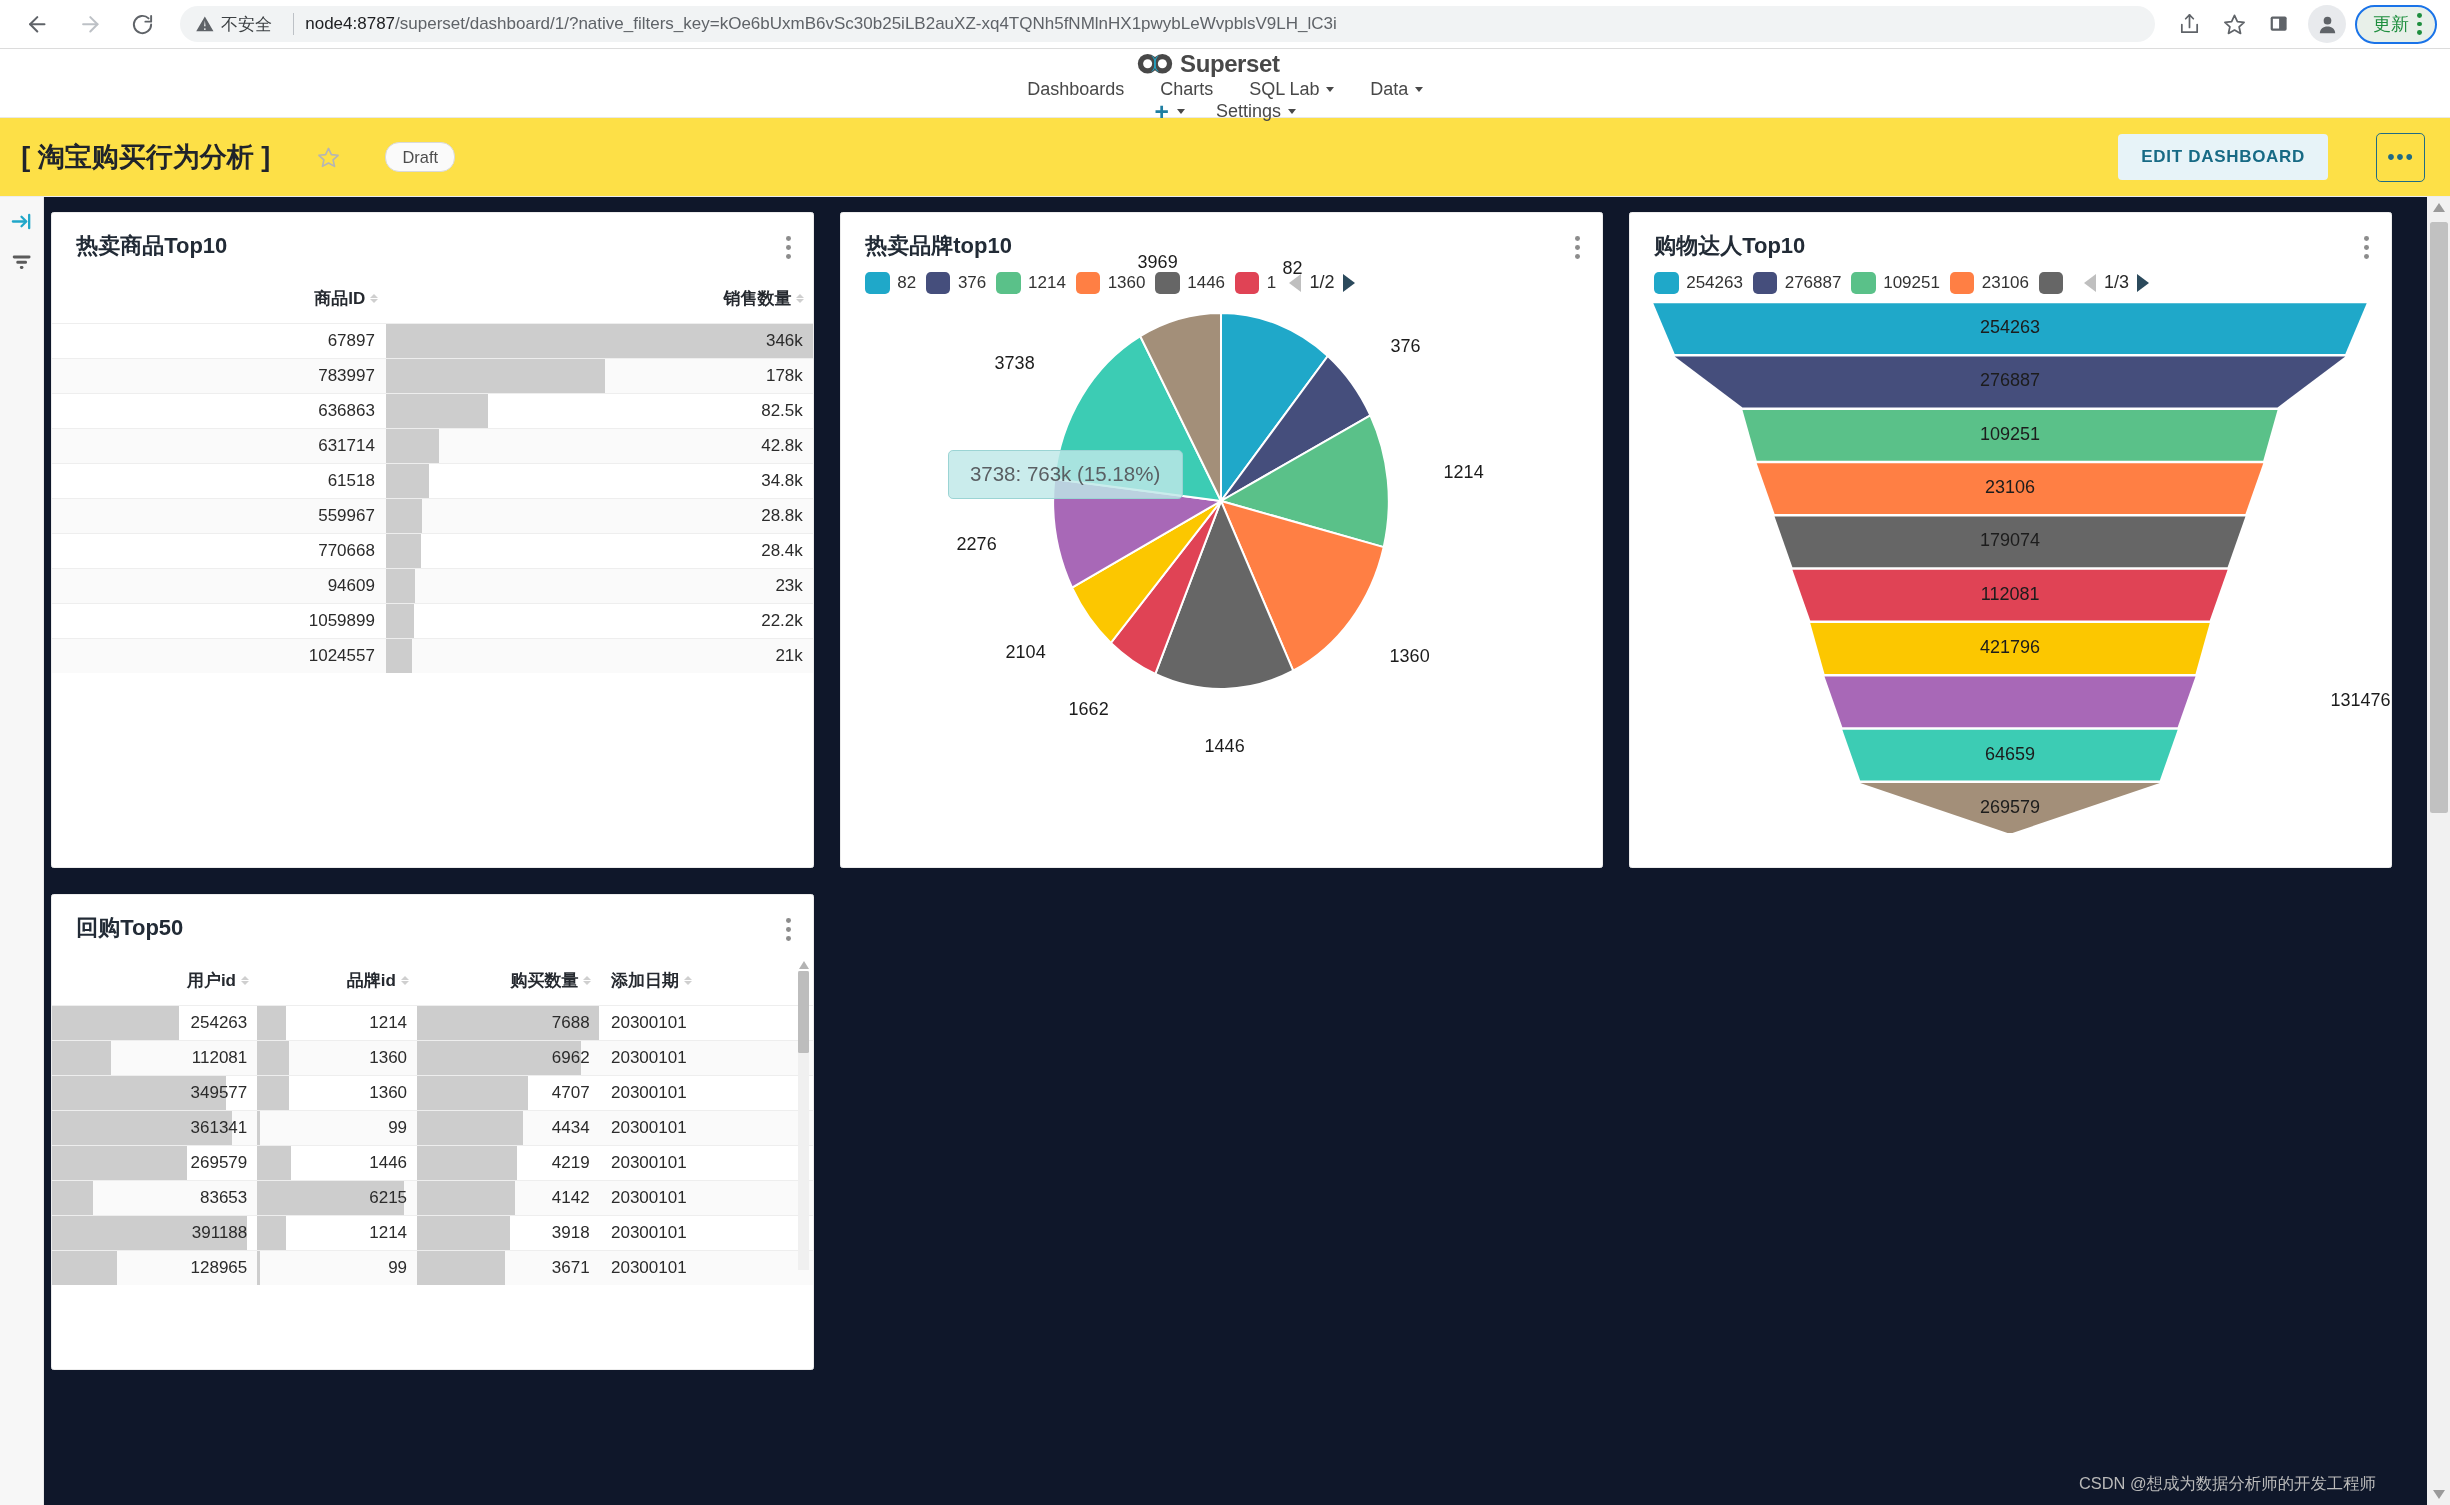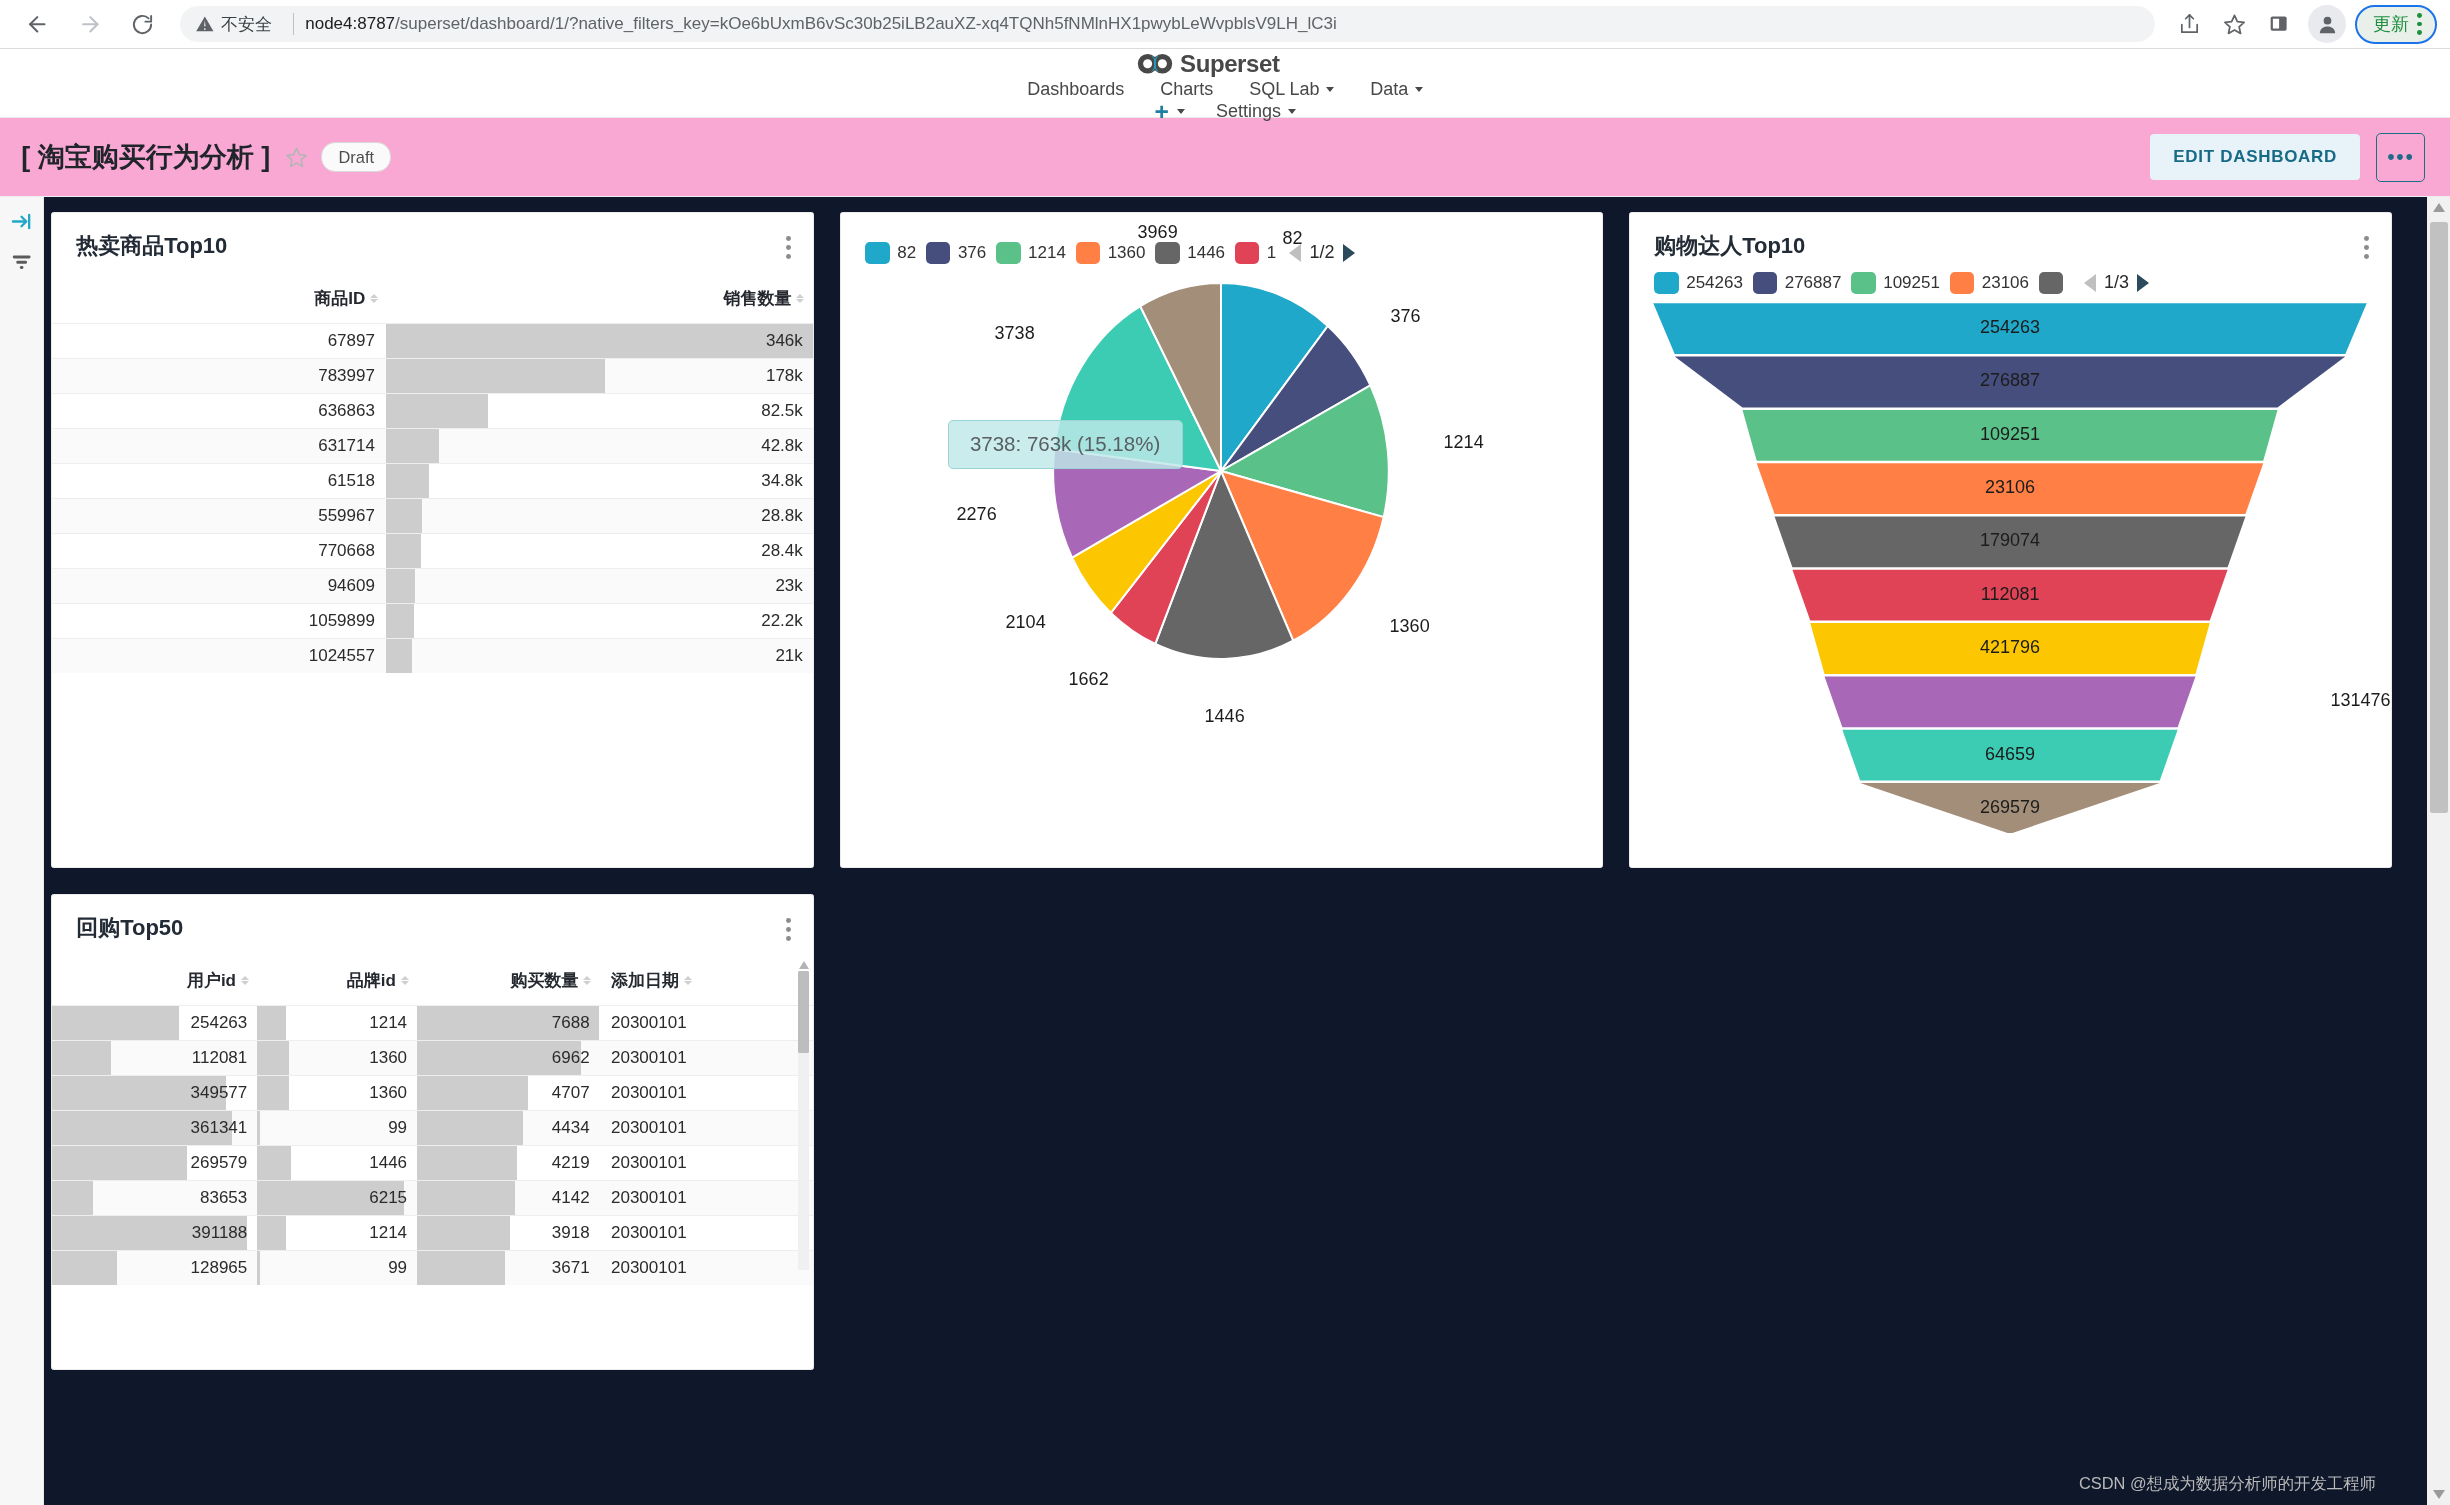--- a/index.html
+++ b/index.html
@@ -104,24 +104,25 @@
     display: inline-block;
   }
   .nav-spacer { flex: 1 1 auto; }
   .nav-right { display: flex; align-items: center; gap: 31px; }
   .plus-group { display: flex; align-items: center; gap: 8.2px; }
   .plus-icon { font-size: 24.6px; color: #1f7ea1; font-weight: bold; line-height: 1; }
 
   
   .dash-header {
     height: 79px; width: 100%;
-    background: #f9a8d4;
+    background: #fde047;
     display: flex; align-items: center;
     padding: 0 24.6px 0 21.3px;
     border-bottom: 0.8px solid #ededed;
+    gap: 32px;
   }
   .dash-title {
     font-size: 27px; font-weight: bold; color: #20242b;
     white-space: nowrap;
   }
   .star-icon { margin: 0 13px 0 14.8px; color: #b5b5b5; display: flex; }
   .draft-badge {
     border: 0.8px solid #d9d9d9;
     border-radius: 14px;
     padding: 4.1px 16.4px;
@@ -639,20 +640,29 @@
                     <span class="cell-bar fromleft" style="width:6.1%;background:#cdcdcd;"></span>
                     <span class="cell-val">21k</span>
                   </span>
                 </td>
               </tr>
             </tbody>
         </table>
       </div>
 
       <div class="chart-card" style="width:763px;height:656px;">
+        <div class="card-head">
+          <div class="card-title">热卖品牌top10</div>
+          <div class="card-head-spacer"></div>
+          <div class="kebab">
+              <i></i>
+              <i></i>
+              <i></i>
+            </div>
+        </div>
         <div class="legend" id="legend-pie">
             <div class="legend-item">
               <span class="legend-swatch" style="background:#1fa8c9"></span>
               <span class="legend-label">82</span>
             </div>
             <div class="legend-item">
               <span class="legend-swatch" style="background:#454e7c"></span>
               <span class="legend-label">376</span>
             </div>
             <div class="legend-item">

